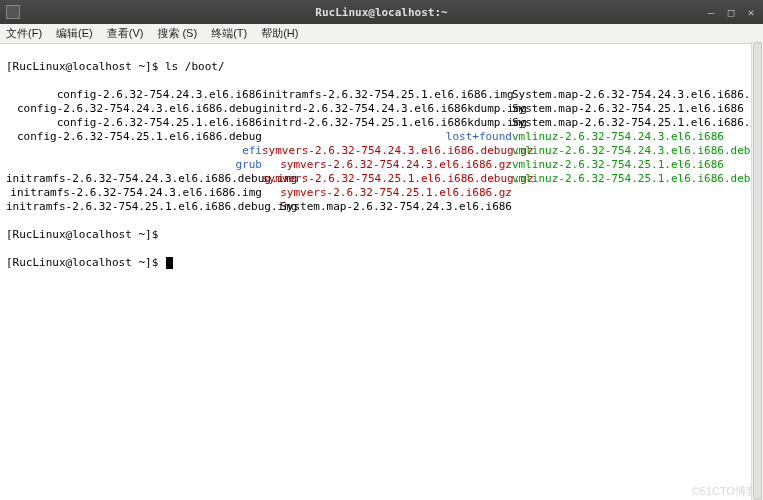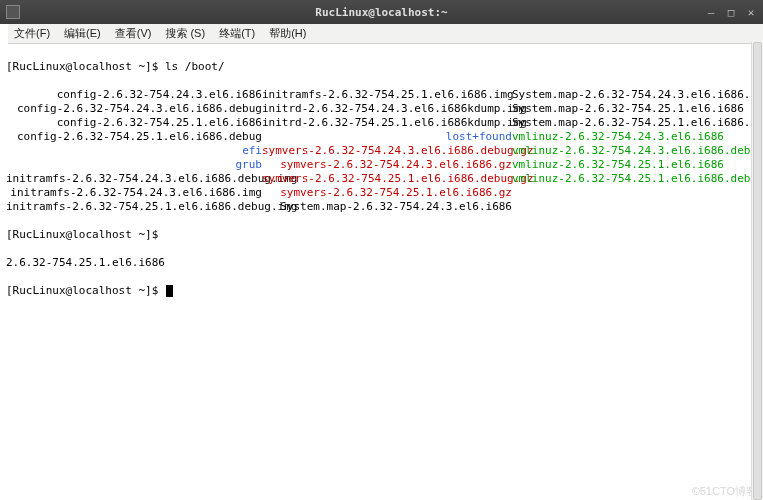--- a/index.html
+++ b/index.html
@@ -9,21 +9,21 @@
     color: #ddd; display: flex; align-items: center; padding: 12px 6px;
     position: relative;
   }
   .titlebar .icon { width: 14px; height: 14px; background: #555; border: 1px solid #888; margin-right: 6px; }
   .titlebar .title { position: absolute; left: 50%; transform: translateX(-50%); font-weight: bold; }
   .win-controls { margin-left: auto; display: flex; gap: 8px; color: #bbb; }
   .win-btn { width: 12px; text-align: center; cursor: pointer; }
   .menubar {
     height: 20px; background: #f2f2f1; border-bottom: 1px solid #d0d0d0;
     display: flex; align-items: center; padding: 0 6px; gap: 14px;
-    font-family: sans-serif; font-size: 11px; color: #222; margin-left: 8px;
+    font-family: sans-serif; font-size: 11px; color: #222;
   }
   .menu-item { cursor: pointer; }
   .terminal {
     background: #fff; color: #000; padding: 2px 6px;
     line-height: 14px; white-space: pre; overflow: hidden;
     height: calc(500px - 22px - 20px);
     position: relative;
   }
   .line { white-space: pre; }
   .col { display: inline-block; vertical-align: top; text-align: right; }
@@ -70,20 +70,19 @@
   <span class="menu-item">查看(V)</span>
   <span class="menu-item">搜索 (S)</span>
   <span class="menu-item">终端(T)</span>
   <span class="menu-item">帮助(H)</span>
 </div>
 
 <div class="terminal">
 <div class="line"><span>[RucLinux@localhost ~]$ </span><span>ls /boot/</span></div>
 <div id="ls-output"><div class="line"><span class="col c0">config-2.6.32-754.24.3.el6.i686</span><span class="col c1">initramfs-2.6.32-754.25.1.el6.i686.img</span><span class="col c2">System.map-2.6.32-754.24.3.el6.i686.debug</span></div><div class="line"><span class="col c0">config-2.6.32-754.24.3.el6.i686.debug</span><span class="col c1">initrd-2.6.32-754.24.3.el6.i686kdump.img</span><span class="col c2">System.map-2.6.32-754.25.1.el6.i686</span></div><div class="line"><span class="col c0">config-2.6.32-754.25.1.el6.i686</span><span class="col c1">initrd-2.6.32-754.25.1.el6.i686kdump.img</span><span class="col c2">System.map-2.6.32-754.25.1.el6.i686.debug</span></div><div class="line"><span class="col c0">config-2.6.32-754.25.1.el6.i686.debug</span><span class="col c1 blue">lost+found</span><span class="col c2 green">vmlinuz-2.6.32-754.24.3.el6.i686</span></div><div class="line"><span class="col c0 blue">efi</span><span class="col c1 red">symvers-2.6.32-754.24.3.el6.i686.debug.gz</span><span class="col c2 green">vmlinuz-2.6.32-754.24.3.el6.i686.debug</span></div><div class="line"><span class="col c0 blue">grub</span><span class="col c1 red">symvers-2.6.32-754.24.3.el6.i686.gz</span><span class="col c2 green">vmlinuz-2.6.32-754.25.1.el6.i686</span></div><div class="line"><span class="col c0">initramfs-2.6.32-754.24.3.el6.i686.debug.img</span><span class="col c1 red">symvers-2.6.32-754.25.1.el6.i686.debug.gz</span><span class="col c2 green">vmlinuz-2.6.32-754.25.1.el6.i686.debug</span></div><div class="line"><span class="col c0">initramfs-2.6.32-754.24.3.el6.i686.img</span><span class="col c1 red">symvers-2.6.32-754.25.1.el6.i686.gz</span><span class="col c2"></span></div><div class="line"><span class="col c0">initramfs-2.6.32-754.25.1.el6.i686.debug.img</span><span class="col c1">System.map-2.6.32-754.24.3.el6.i686</span><span class="col c2"></span></div></div>
 <div class="line"><span>[RucLinux@localhost ~]$ </span><span></span></div>
-<div class="line"><span>2.6.32-754.25.1.el6.i686</span></div>
 <div class="line"><span>[RucLinux@localhost ~]$ </span><span></span><span class="cursor"></span></div>
 <div class="watermark">©51CTO博客</div>
 </div>
 
 <div class="scrollbar">
   <div class="scroll-thumb"></div>
 </div>
 
 </body></html>

